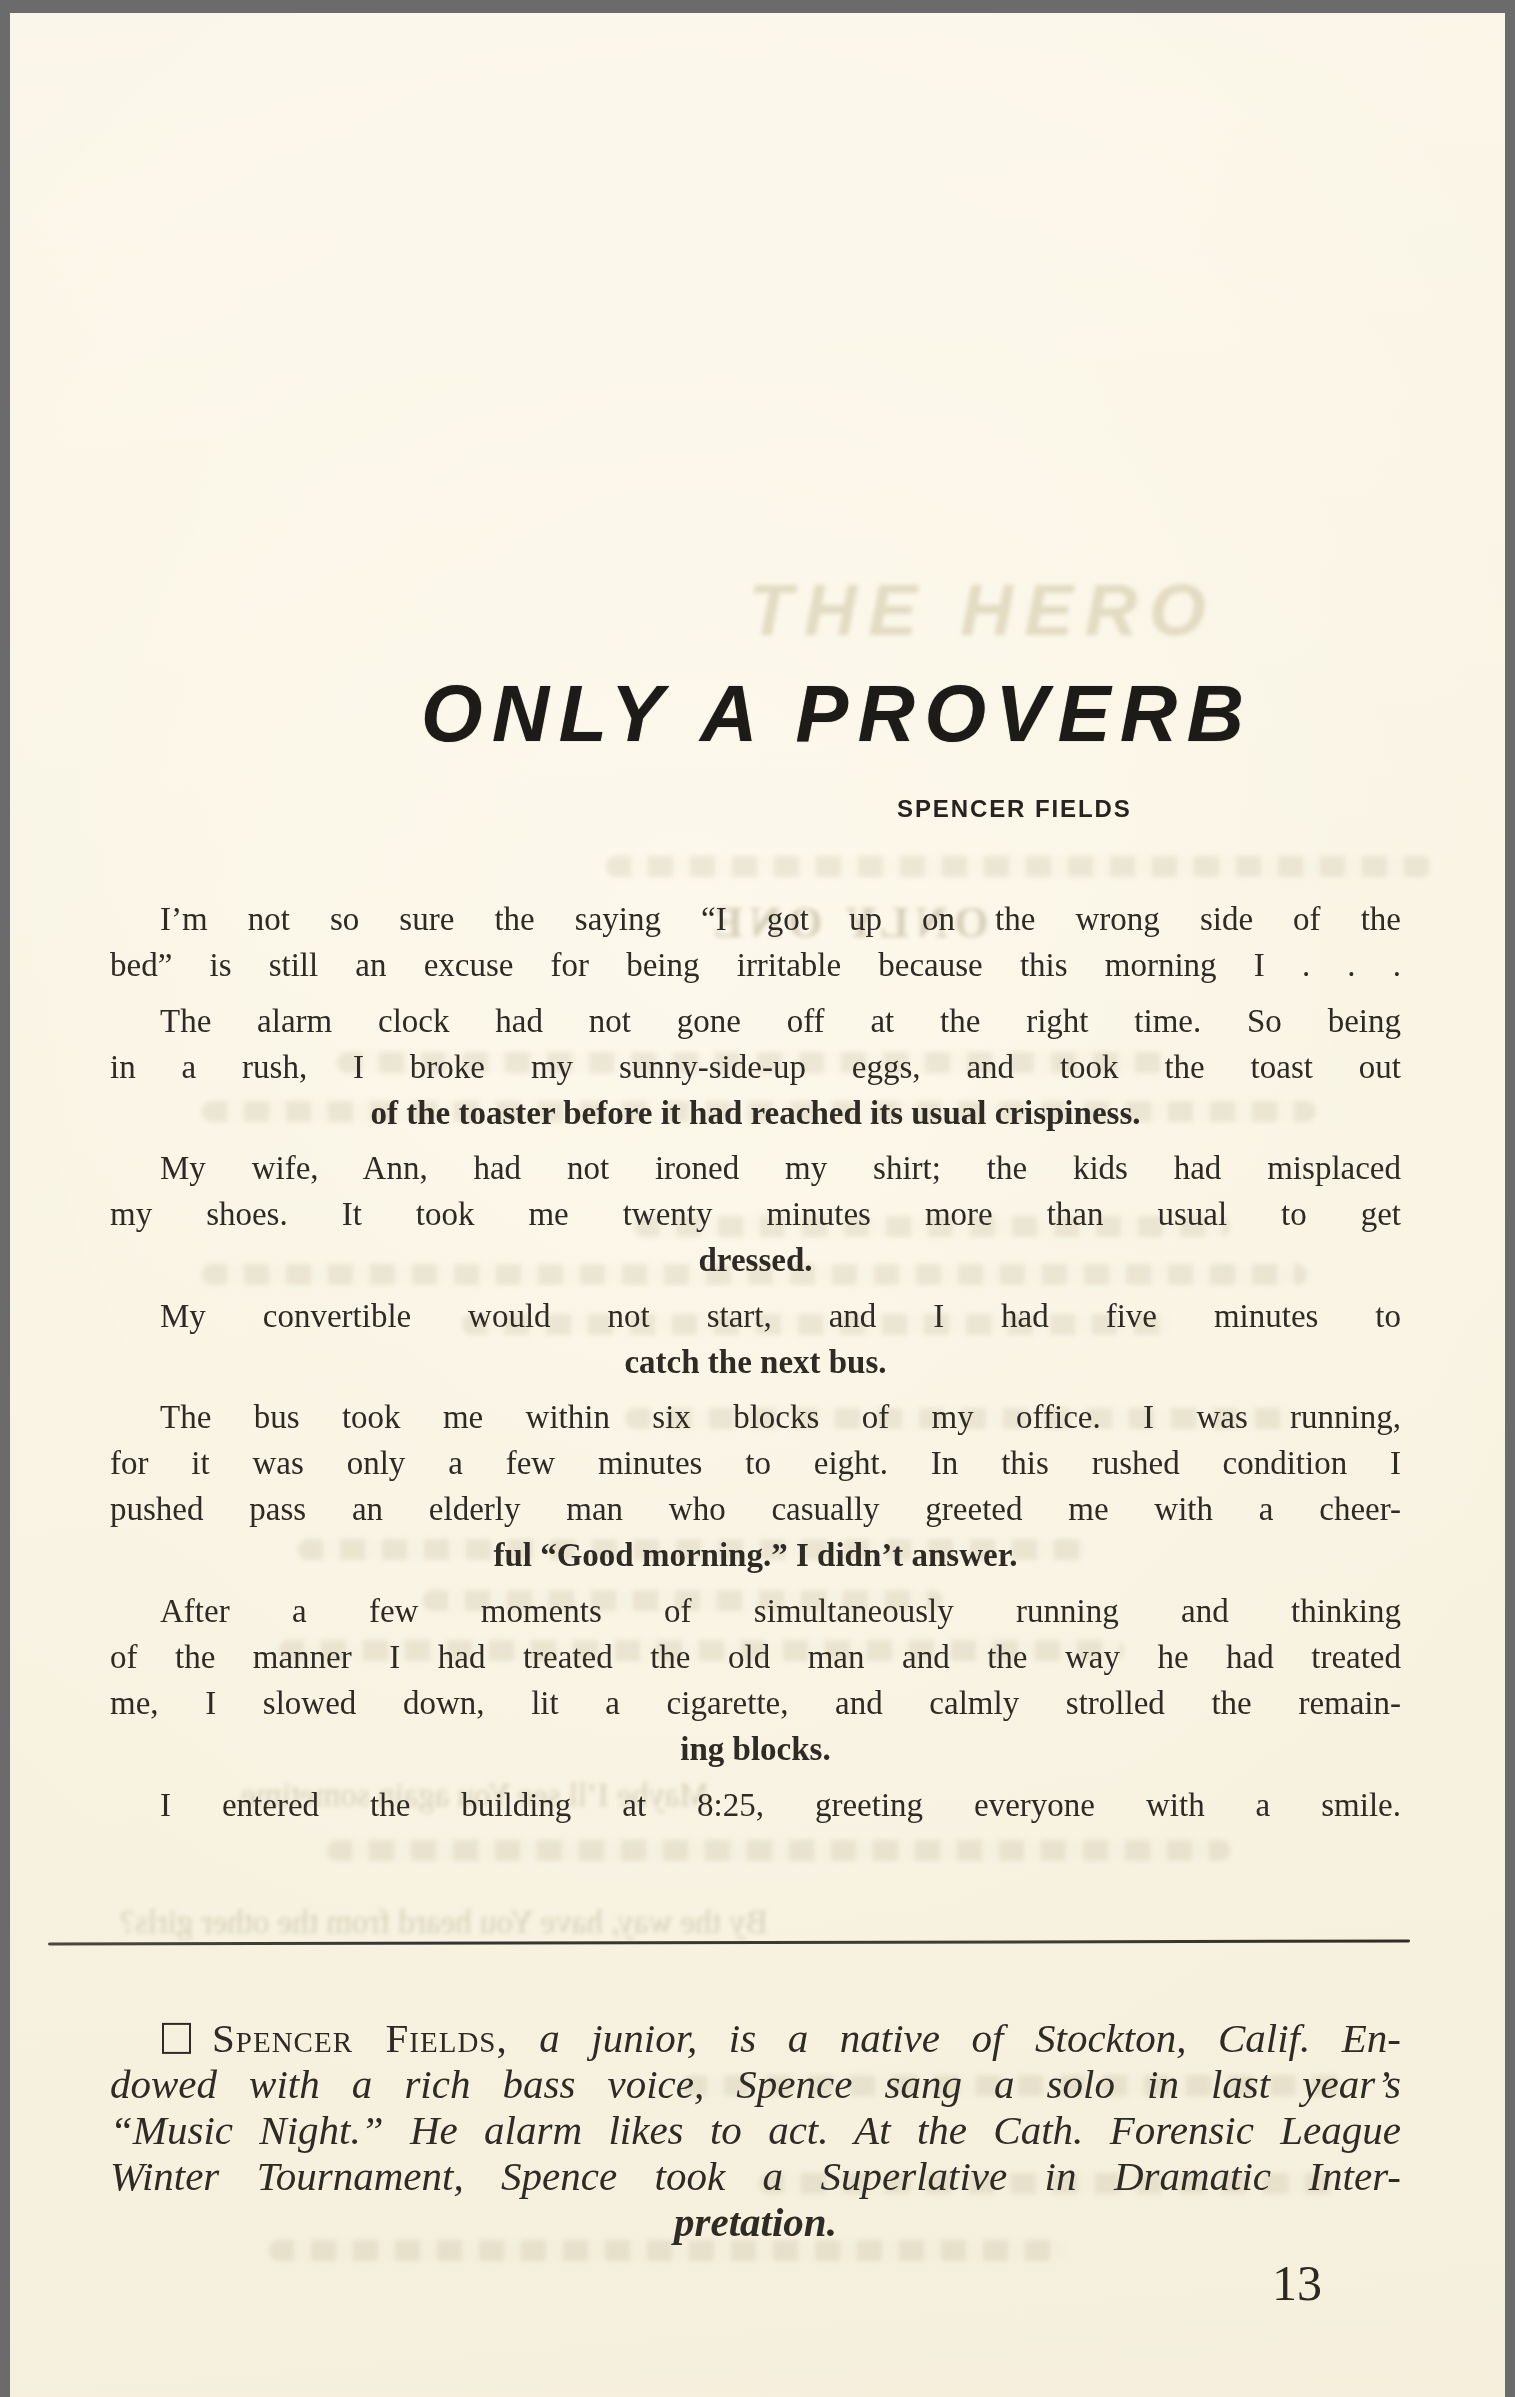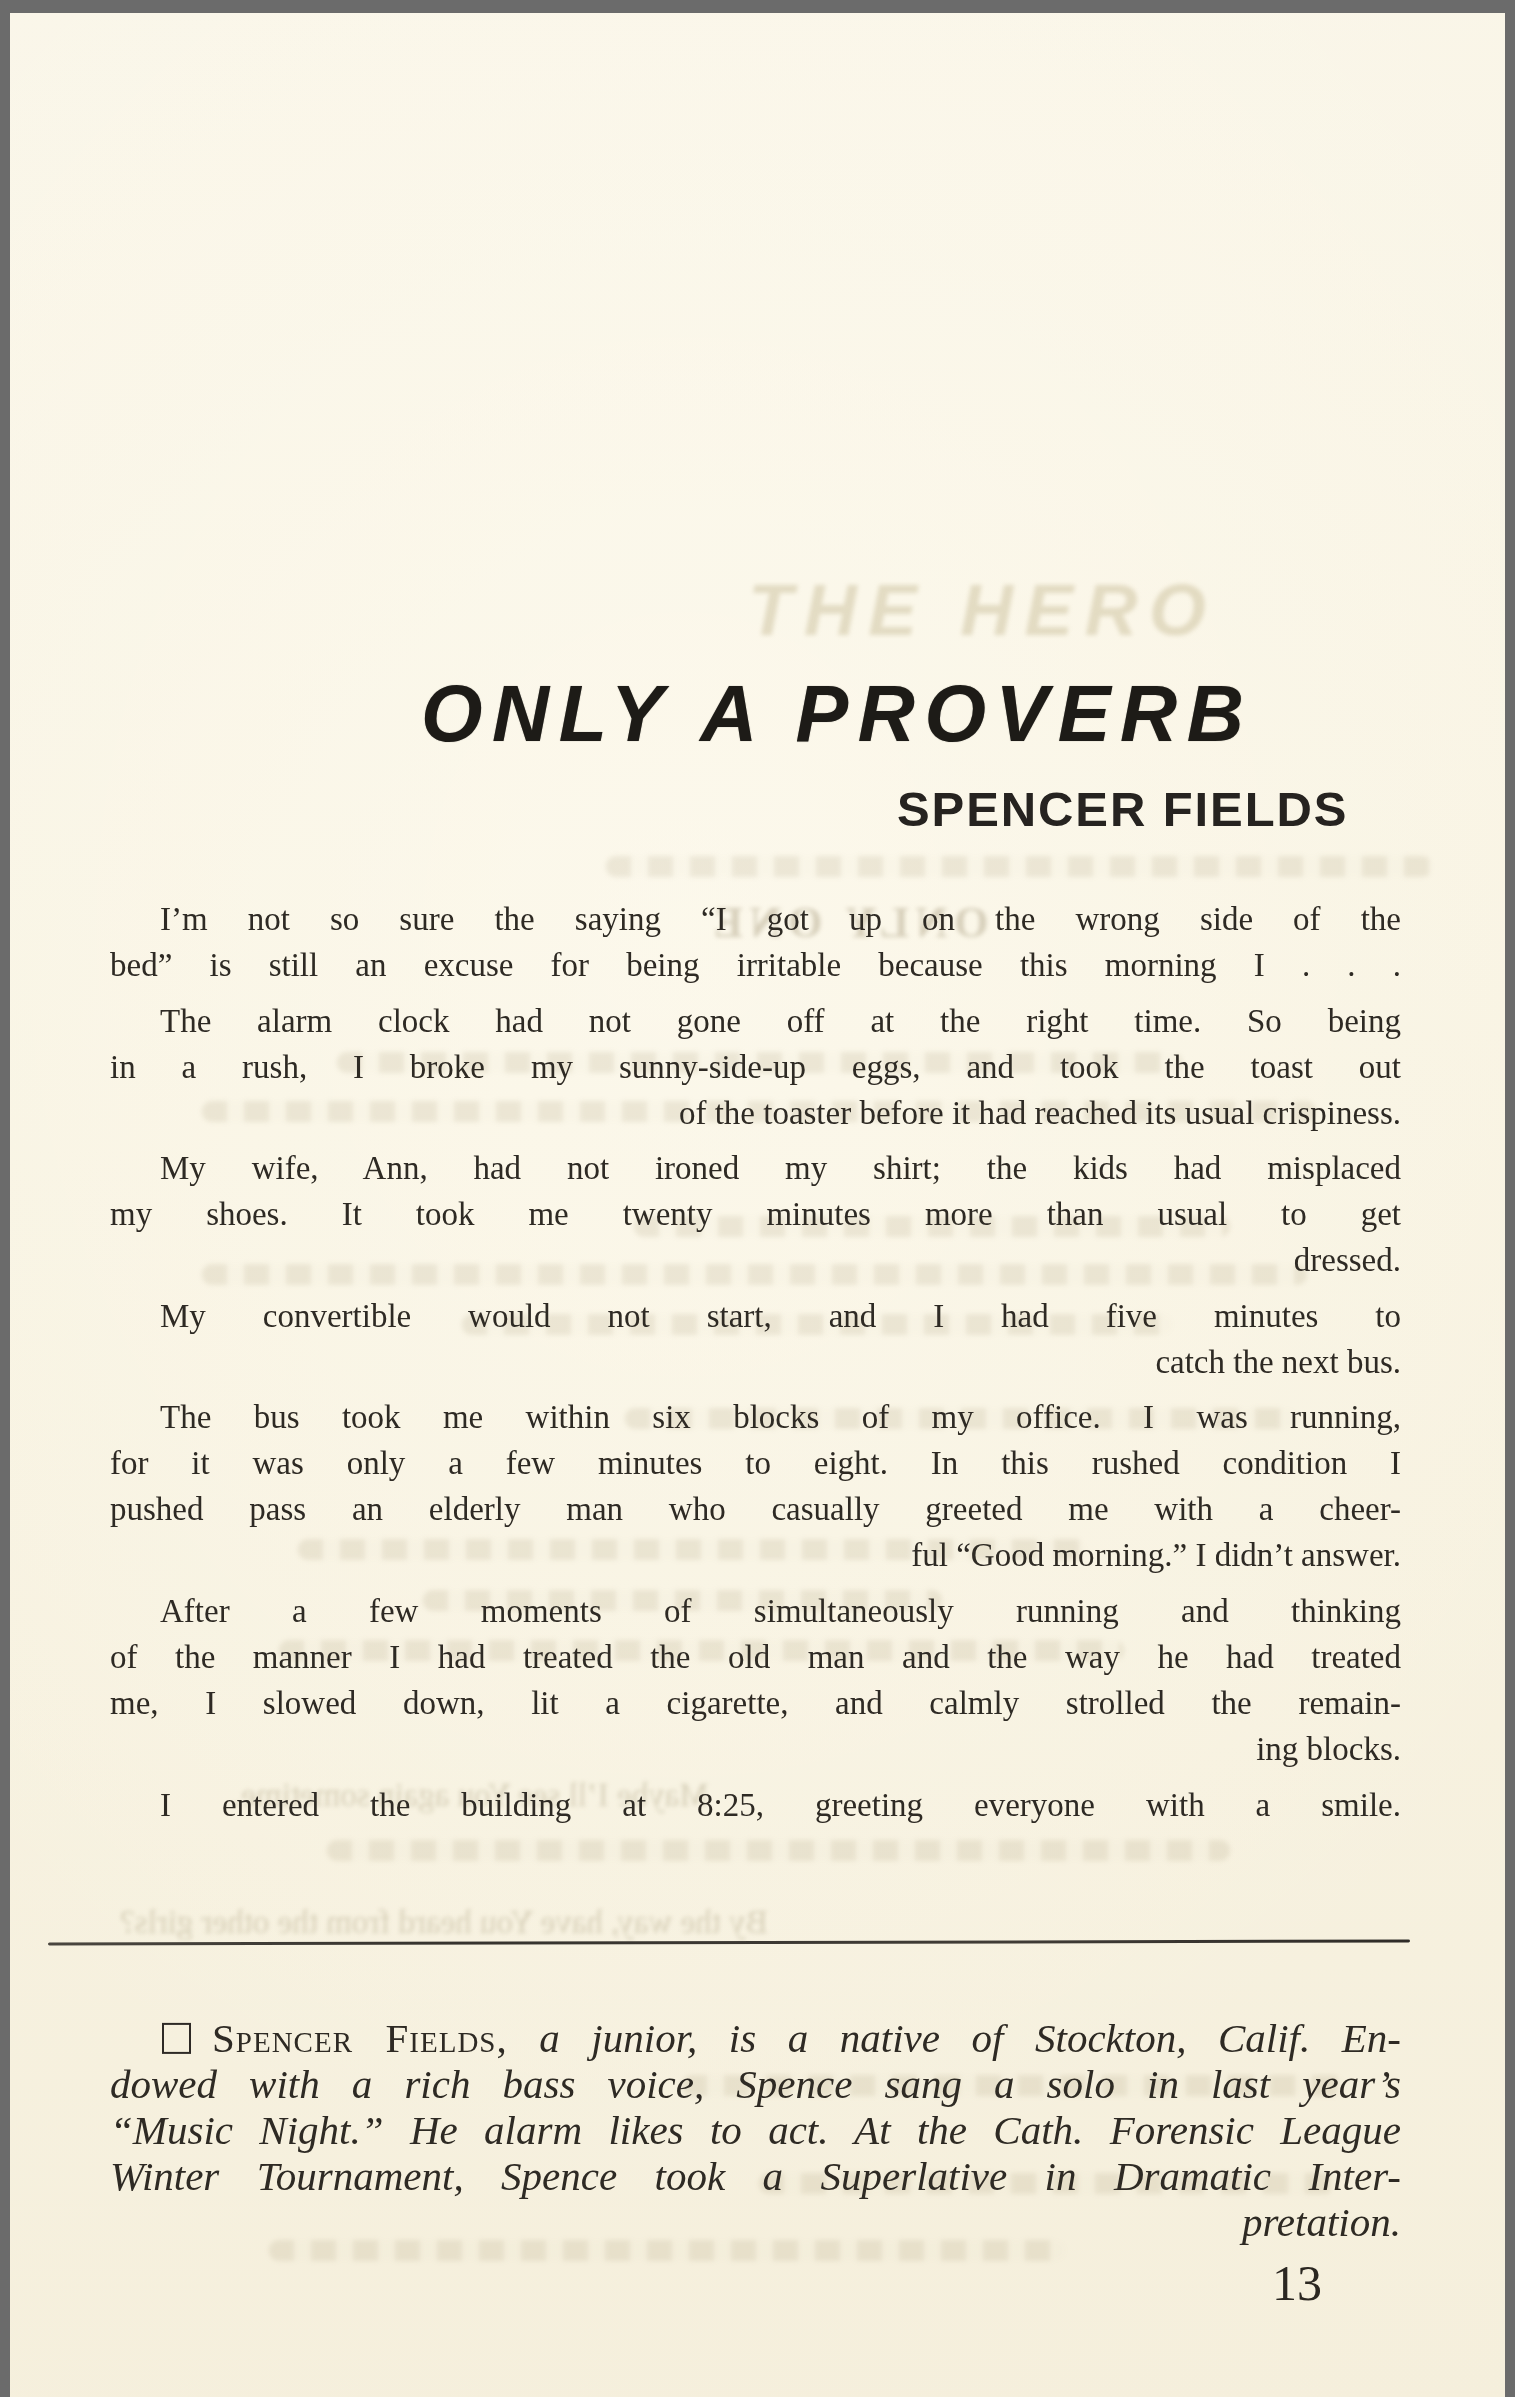--- a/index.html
+++ b/index.html
@@ -53,31 +53,31 @@
     font-family:"Liberation Sans", sans-serif;
     font-weight:bold;font-style:italic;
     font-size:79px;line-height:79px;letter-spacing:9.6px;
     color:#1d1b17;white-space:nowrap;
     text-shadow:0 0 1px rgba(29,27,23,.5);
   }
   .byline{
     position:absolute;left:887px;top:778px;
     font-family:"Liberation Sans", sans-serif;
     font-weight:bold;
-    font-size:49px;line-height:36px;letter-spacing:1.9px;
+    font-size:24px;line-height:36px;letter-spacing:1.9px;
     color:#262320;white-space:nowrap;
   }
   .body{
     position:absolute;left:100px;top:883px;width:1291px;
     font-size:33px;line-height:46px;
   }
   .para{margin:0 0 9.6px 0;}
   .line{height:46px;overflow:hidden;}
   .line.j{text-align:justify;text-align-last:justify;}
-  .line.l{text-align:right;}
+  .line.l{text-align:center;font-weight:bold;}
   .line.ind{text-indent:50px;}
 
   .rule{
     position:absolute;left:38px;top:1928px;width:1362px;height:2.9px;
     background:linear-gradient(90deg,#4a463f,#36332e 30%,#403c36 70%,#2f2c28);
     border-radius:1.9px;transform:rotate(-0.12deg);
   }
 
   .bio{
     position:absolute;left:100px;top:2002px;width:1291px;

